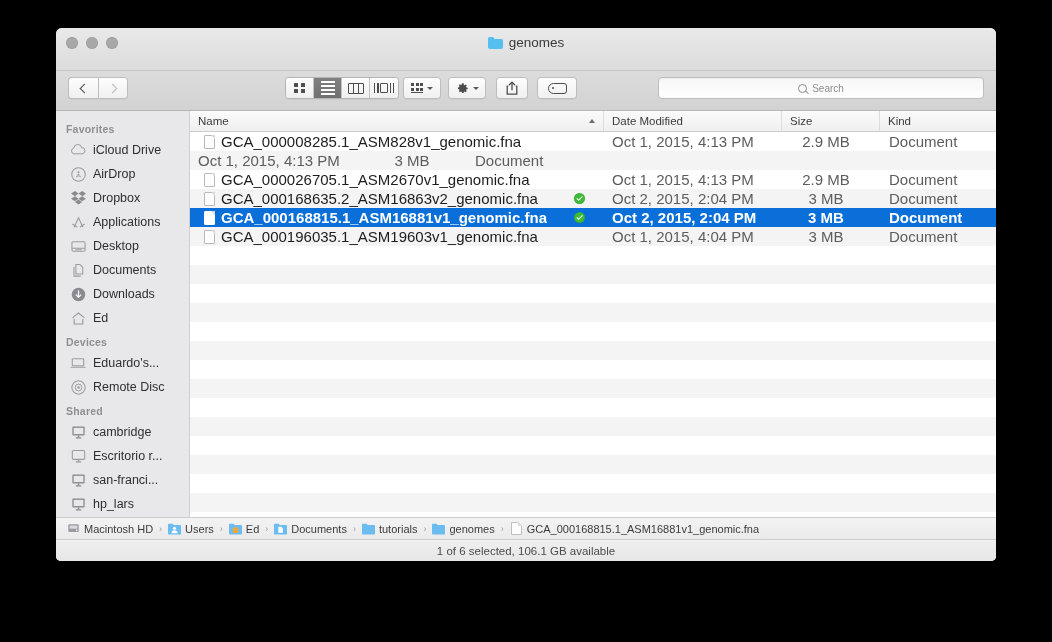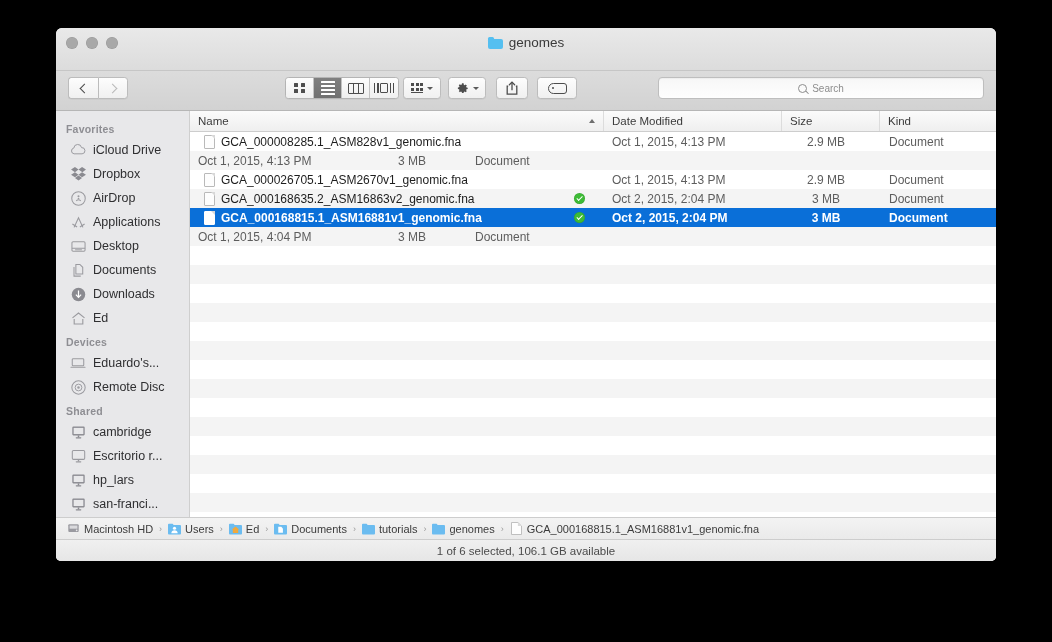--- a/index.html
+++ b/index.html
@@ -154,21 +154,21 @@
   .hc:last-child { border-right:none; }
   .hc.name { width:414px; }
   .hc.date { width:178px; }
   .hc.size { width:98px; justify-content:flex-start; }
   .hc.kind { flex:1; }
   .sortcaret { position:absolute; right:8px; top:50%; margin-top:-2px;
                width:0; height:0; border-left:3.4px solid transparent;
                border-right:3.4px solid transparent; border-bottom:4px solid #6e6e6e; }
 
   #rows { flex:1; position:relative; overflow:hidden; }
-  .row { height:19px; display:flex; align-items:center; font-size:12px; color:#1d1d1d; }
+  .row { height:19px; display:flex; align-items:center; font-size:15px; color:#1d1d1d; }
   .row.alt { background:#f4f4f4; }
   .row.sel { background:#0a6fd8; color:#fff; }
   .c-name { width:414px; display:flex; align-items:center; gap:6px; padding-left:14px;
             position:relative; overflow:hidden; }
   .c-name .fname { white-space:nowrap; overflow:hidden; text-overflow:ellipsis; }
   .c-date { width:178px; padding-left:8px; color:#5d5d5d; white-space:nowrap; }
   .c-size { width:98px; text-align:center; padding-right:10px; color:#5d5d5d; }
   .c-kind { flex:1; padding-left:9px; color:#5d5d5d; }
   .row.sel .c-date, .row.sel .c-size, .row.sel .c-kind { color:#fff; font-weight:bold; }
   .row.sel .fname { font-weight:bold; }
@@ -327,36 +327,36 @@
         <span class="sb-ico">
           <svg width="16" height="16" viewBox="0 0 18 14">
               <path fill="none" stroke="#9a9a9f" stroke-width="1.1" d="M4.6 11.3A3.3 3.3 0 014.3 4.8 4.4 4.4 0 0113 4.3a2.9 2.9 0 01.6 7h-9z"></path>
             </svg>
         </span>
         <span>iCloud Drive</span>
       </div>
 
       <div class="sb-item">
         <span class="sb-ico">
-          <svg width="15" height="14" viewBox="0 0 16 15">
-            <path fill="#8a8a90" d="M4.2 0L0 2.8l4.2 2.7L8 2.8zM11.8 0L8 2.8l4.2 2.7L16 2.8zM0 8.2l4.2 2.7L8 8.2 4.2 5.5zM11.8 5.5L8 8.2l3.8 2.7L16 8.2zM4.2 11.8L8 14.4l3.8-2.6L8 9.2z"></path>
-          </svg>
-        </span>
-        <span>Dropbox</span>
-      </div>
-
-      <div class="sb-item">
-        <span class="sb-ico">
           <svg width="15" height="15" viewBox="0 0 16 16">
             <circle cx="8" cy="8" r="7.2" fill="none" stroke="#9a9a9f" stroke-width="1.1"></circle>
             <path fill="none" stroke="#9a9a9f" stroke-width="1.1" d="M5.6 10.6a3.4 3.4 0 014.8 0M7.2 8.2a1.3 1.3 0 011.6 0"></path>
             <circle cx="8" cy="5.6" r="1.1" fill="#9a9a9f"></circle>
           </svg>
         </span>
         <span>AirDrop</span>
+      </div>
+
+      <div class="sb-item">
+        <span class="sb-ico">
+          <svg width="15" height="14" viewBox="0 0 16 15">
+            <path fill="#8a8a90" d="M4.2 0L0 2.8l4.2 2.7L8 2.8zM11.8 0L8 2.8l4.2 2.7L16 2.8zM0 8.2l4.2 2.7L8 8.2 4.2 5.5zM11.8 5.5L8 8.2l3.8 2.7L16 8.2zM4.2 11.8L8 14.4l3.8-2.6L8 9.2z"></path>
+          </svg>
+        </span>
+        <span>Dropbox</span>
       </div>
 
       <div class="sb-item">
         <span class="sb-ico">
           <svg width="15" height="15" viewBox="0 0 16 16">
             <path fill="none" stroke="#9a9a9f" stroke-width="1.2" d="M3.3 13.2L8 3l4.7 10.2"></path>
             <path fill="none" stroke="#9a9a9f" stroke-width="1.2" d="M1.5 9.6l5 3.3M14.5 9.6l-5 3.3"></path>
           </svg>
         </span>
         <span>Applications</span>
@@ -453,33 +453,33 @@
 
       <div class="sb-item">
         <span class="sb-ico">
           <svg width="15" height="14" viewBox="0 0 16 14">
             <rect x="1.4" y="1.2" width="13.2" height="9.4" rx="1.2" fill="#8a8a90"></rect>
             <rect x="2.8" y="2.6" width="10.4" height="6.6" fill="#e8e8ea"></rect>
             <path stroke="#8a8a90" stroke-width="1.6" d="M8 10.6v2.2"></path>
             <path stroke="#8a8a90" stroke-width="1.2" stroke-linecap="round" d="M5.6 13.2h4.8"></path>
           </svg>
         </span>
-        <span>hp_lars</span>
+        <span>san-franci...</span>
       </div>
 
       <div class="sb-item">
         <span class="sb-ico">
           <svg width="15" height="14" viewBox="0 0 16 14">
             <rect x="1.4" y="1.2" width="13.2" height="9.4" rx="1.2" fill="#8a8a90"></rect>
             <rect x="2.8" y="2.6" width="10.4" height="6.6" fill="#e8e8ea"></rect>
             <path stroke="#8a8a90" stroke-width="1.6" d="M8 10.6v2.2"></path>
             <path stroke="#8a8a90" stroke-width="1.2" stroke-linecap="round" d="M5.6 13.2h4.8"></path>
           </svg>
         </span>
-        <span>san-franci...</span>
+        <span>hp_lars</span>
       </div>
     </div>
 
     <div id="listpane">
 
       <div id="headrow">
         <div class="hc name">
           <span>Name</span>
           <span class="sortcaret"></span>
         </div>
@@ -532,20 +532,24 @@
             <div class="c-name">
               <span class="doc-ico"></span>
               <span class="fname">GCA_000168815.1_ASM16881v1_genomic.fna</span>
               <span class="tagdot"></span>
             </div>
             <div class="c-date">Oct 2, 2015, 2:04 PM</div>
             <div class="c-size">3 MB</div>
             <div class="c-kind">Document</div>
           </div>
           <div class="row alt">
+            <div class="c-name">
+              <span class="doc-ico"></span>
+              <span class="fname">GCA_000196035.1_ASM19603v1_genomic.fna</span>
+            </div>
             <div class="c-date">Oct 1, 2015, 4:04 PM</div>
             <div class="c-size">3 MB</div>
             <div class="c-kind">Document</div>
           </div>
           <div class="row"></div>
           <div class="row alt"></div>
           <div class="row"></div>
           <div class="row alt"></div>
           <div class="row"></div>
           <div class="row alt"></div>

